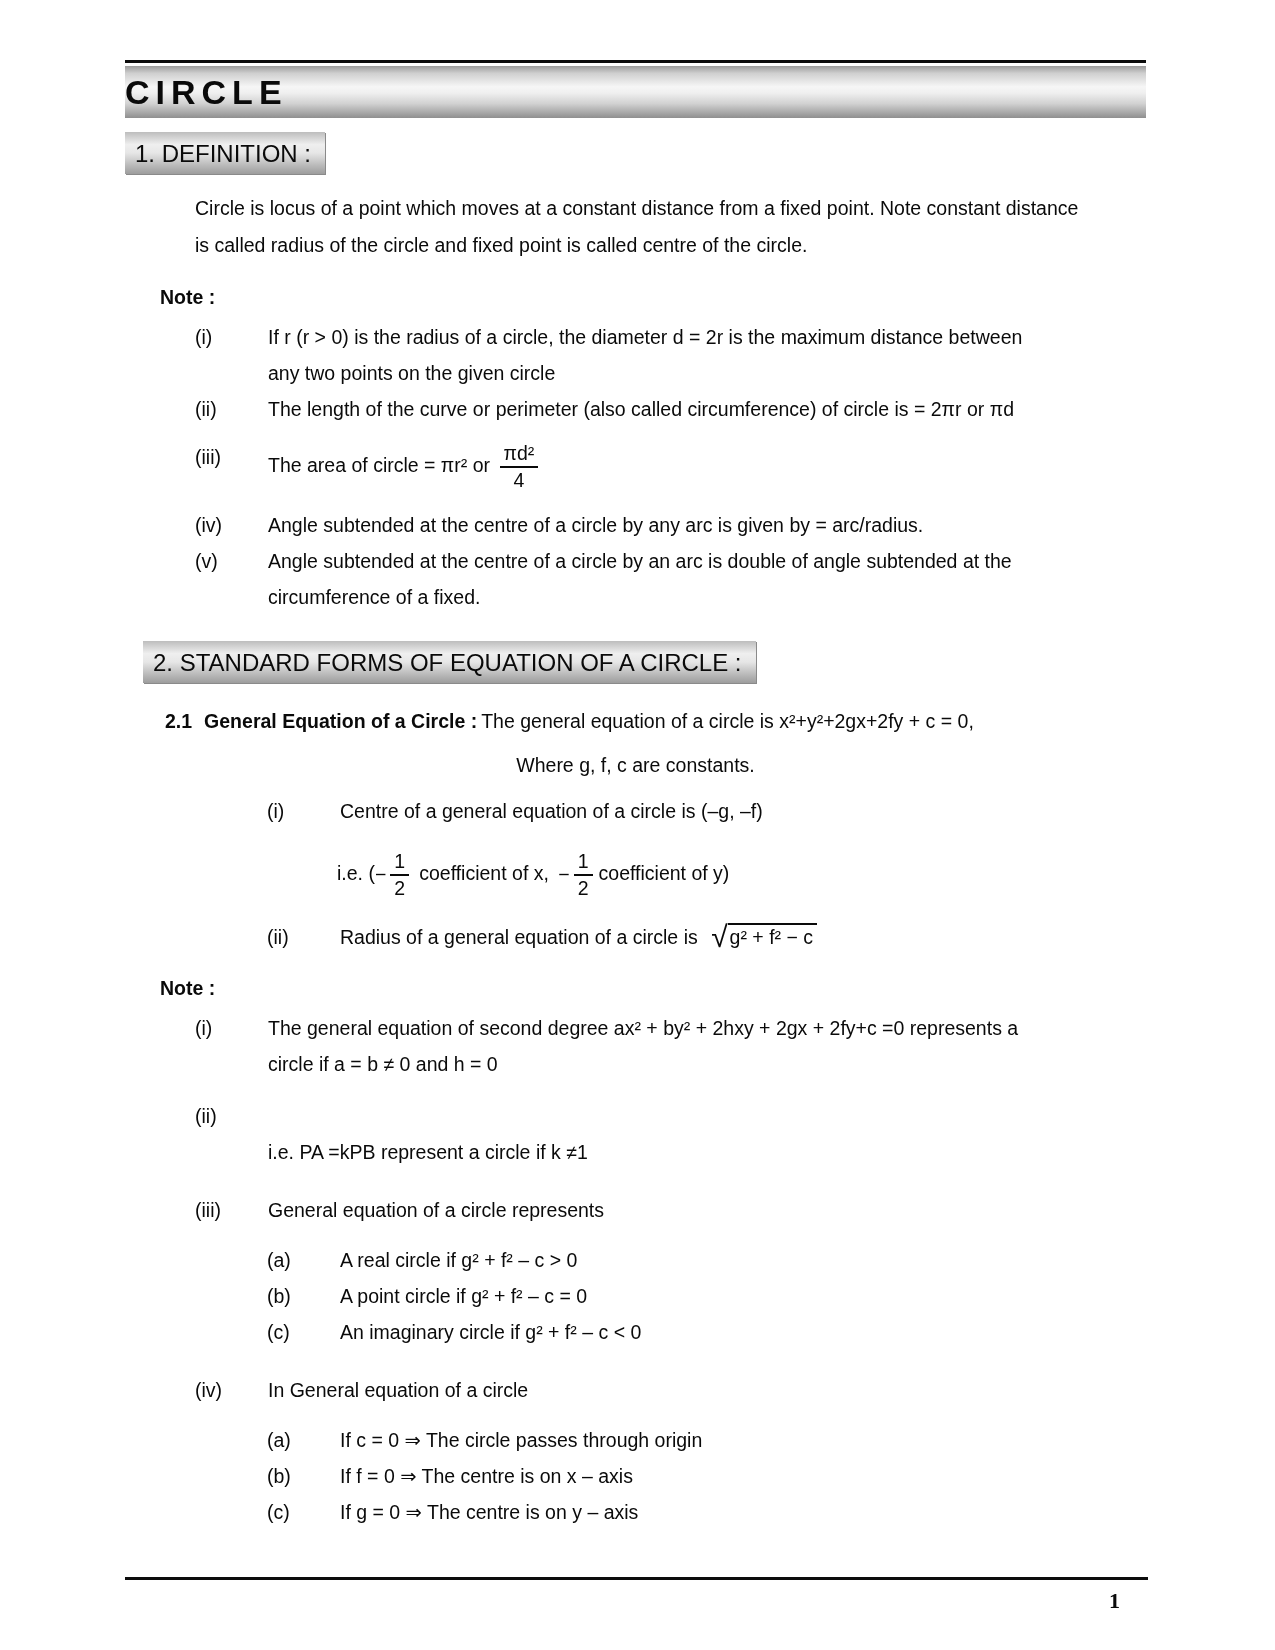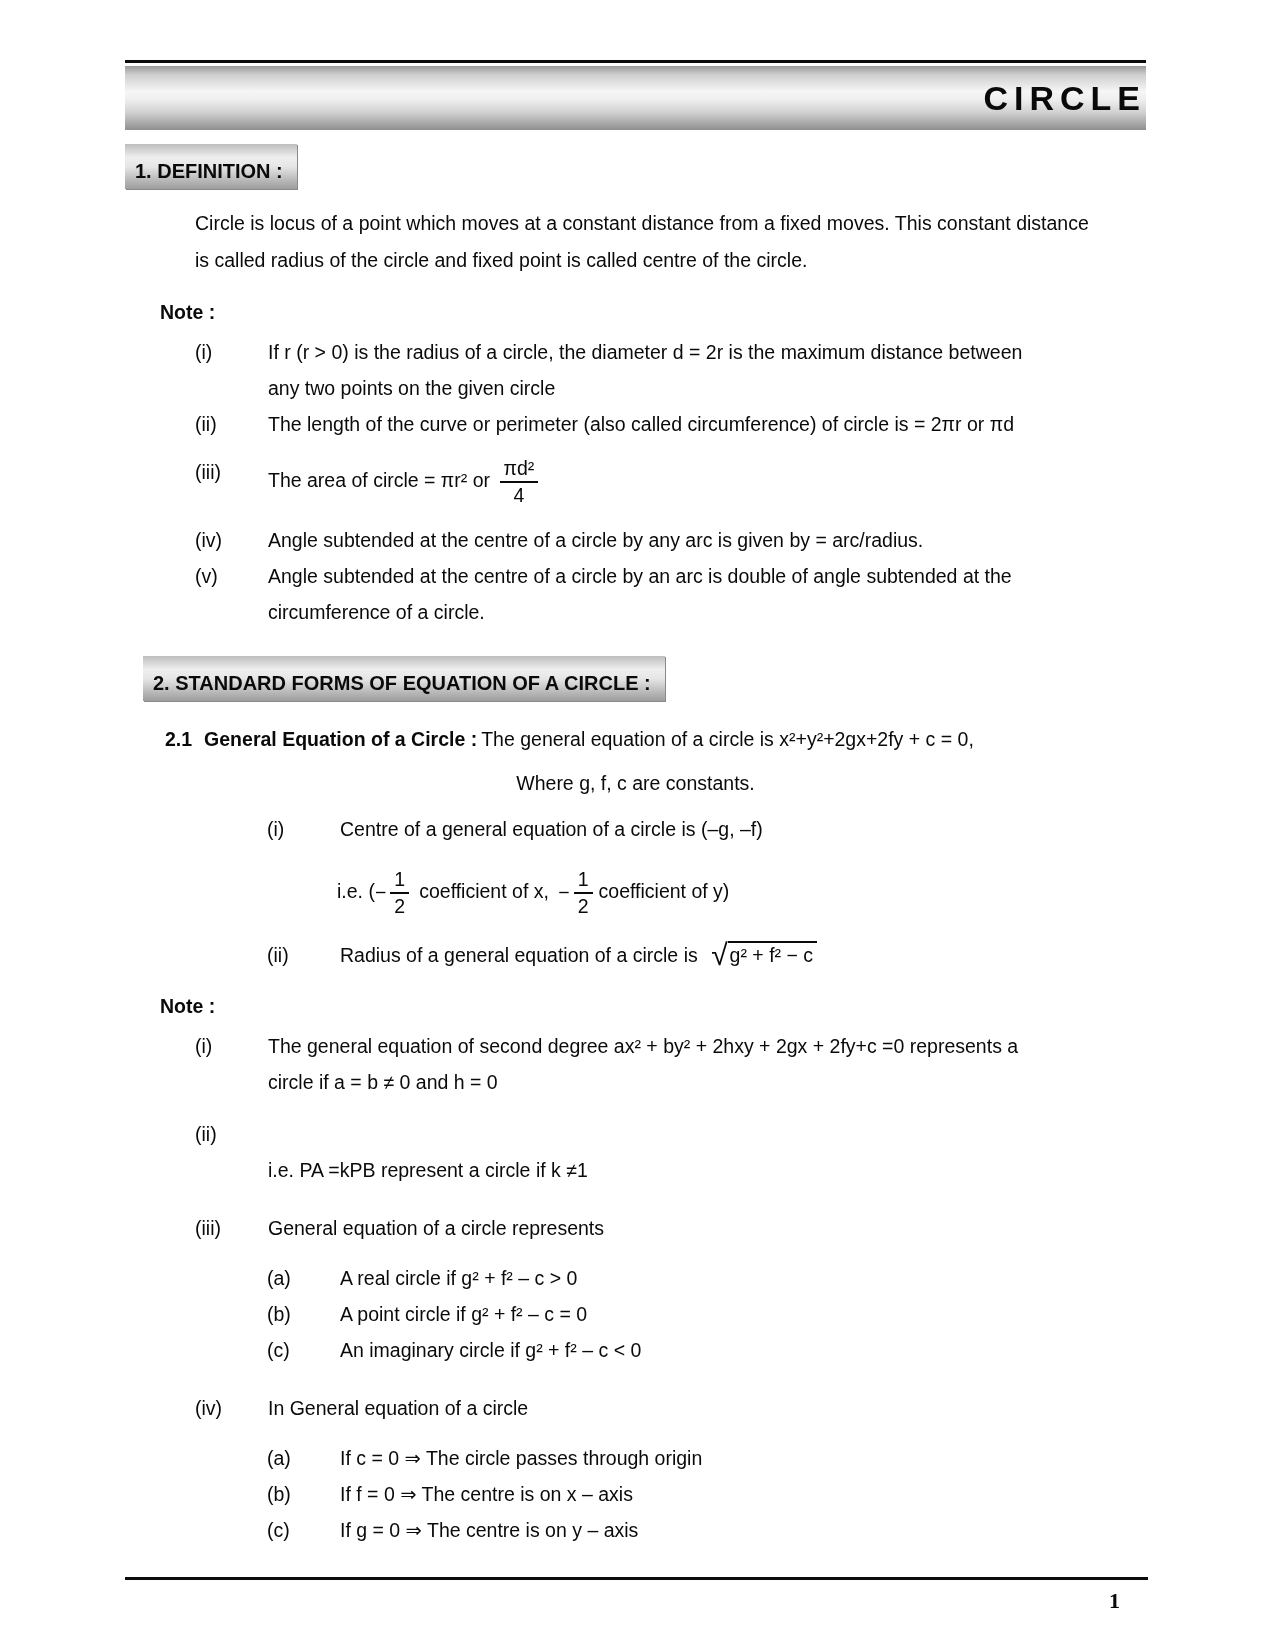--- a/index.html
+++ b/index.html
@@ -10,32 +10,32 @@
     background:#ffffff;
     font-family:"Liberation Sans", sans-serif;
     color:#0a0a0a;
     overflow:hidden;
   }
   .content { margin-left:125px; width:1021px; }
 
   
   .title-rule { margin-top:60px; height:3px; background:#0c0c0c; }
   .title-bar {
-    margin-top:3px; height:64px;
+    margin-top:3px; height:52px;
     background:linear-gradient(180deg,#9b9b9b 0%,#cfcfcf 14%,#f6f6f6 40%,#efefef 52%,#d2d2d2 72%,#8f8f8f 100%);
-    display:flex; align-items:center; justify-content:flex-end;
+    display:flex; align-items:center; justify-content:flex-start;
     font-size:34px; font-weight:800; letter-spacing:6px;
     color:#0a0a0a;
   }
 
   
   .sec-box {
     display:inline-block;
-    padding:16px 14px 6px 10px;
-    font-size:20px; font-weight:bold;
+    padding:8px 14px 6px 10px;
+    font-size:24px; font-weight:normal;
     background:linear-gradient(180deg,#bdbdbd 0%,#efefef 30%,#e6e6e6 50%,#b9b9b9 80%,#9d9d9d 100%);
     box-shadow:1px 1px 0 #8a8a8a;
   }
   .sec-box.sec1 { margin-top:14px; }
   .sec-box.sec2 { margin-top:26px;margin-left:18px; }
 
   .para {
     margin:16px 0 0 70px; width:900px;
     font-size:19.5px; line-height:37px;
   }
@@ -97,21 +97,21 @@
     <div class="title-bar">
       <span>CIRCLE</span>
     </div>
 
     <div>
       <div class="sec-box sec1">
         <span>1. DEFINITION :</span>
       </div>
     </div>
 
-    <p class="para">Circle is locus of a point which moves at a constant distance from a fixed moves. This constant distance is called radius of the circle and fixed point is called centre of the circle.</p>
+    <p class="para">Circle is locus of a point which moves at a constant distance from a fixed point. Note constant distance is called radius of the circle and fixed point is called centre of the circle.</p>
 
     <div class="note-label">Note :</div>
 
     <div class="row indent1 mt10">
       <span class="lbl">(i)</span>
       <span class="txt">
         <span>If r (r &gt; 0)  is the radius of a circle, the diameter d = 2r is the maximum distance between</span><br>
         <span>any two points on the given circle</span>
       </span>
     </div>
@@ -134,21 +134,21 @@
 
     <div class="row indent1">
       <span class="lbl">(iv)</span>
       <span class="txt">Angle subtended at the centre of a circle by any arc is given by = arc/radius.</span>
     </div>
 
     <div class="row indent1">
       <span class="lbl">(v)</span>
       <span class="txt">
         <span>Angle subtended at the centre of a circle by an arc is double of angle subtended at the</span><br>
-        <span>circumference of a circle.</span>
+        <span>circumference of a fixed.</span>
       </span>
     </div>
 
     <div>
       <div class="sec-box sec2">
         <span>2. STANDARD FORMS OF EQUATION OF A CIRCLE :</span>
       </div>
     </div>
 
     <div class="subhead">

